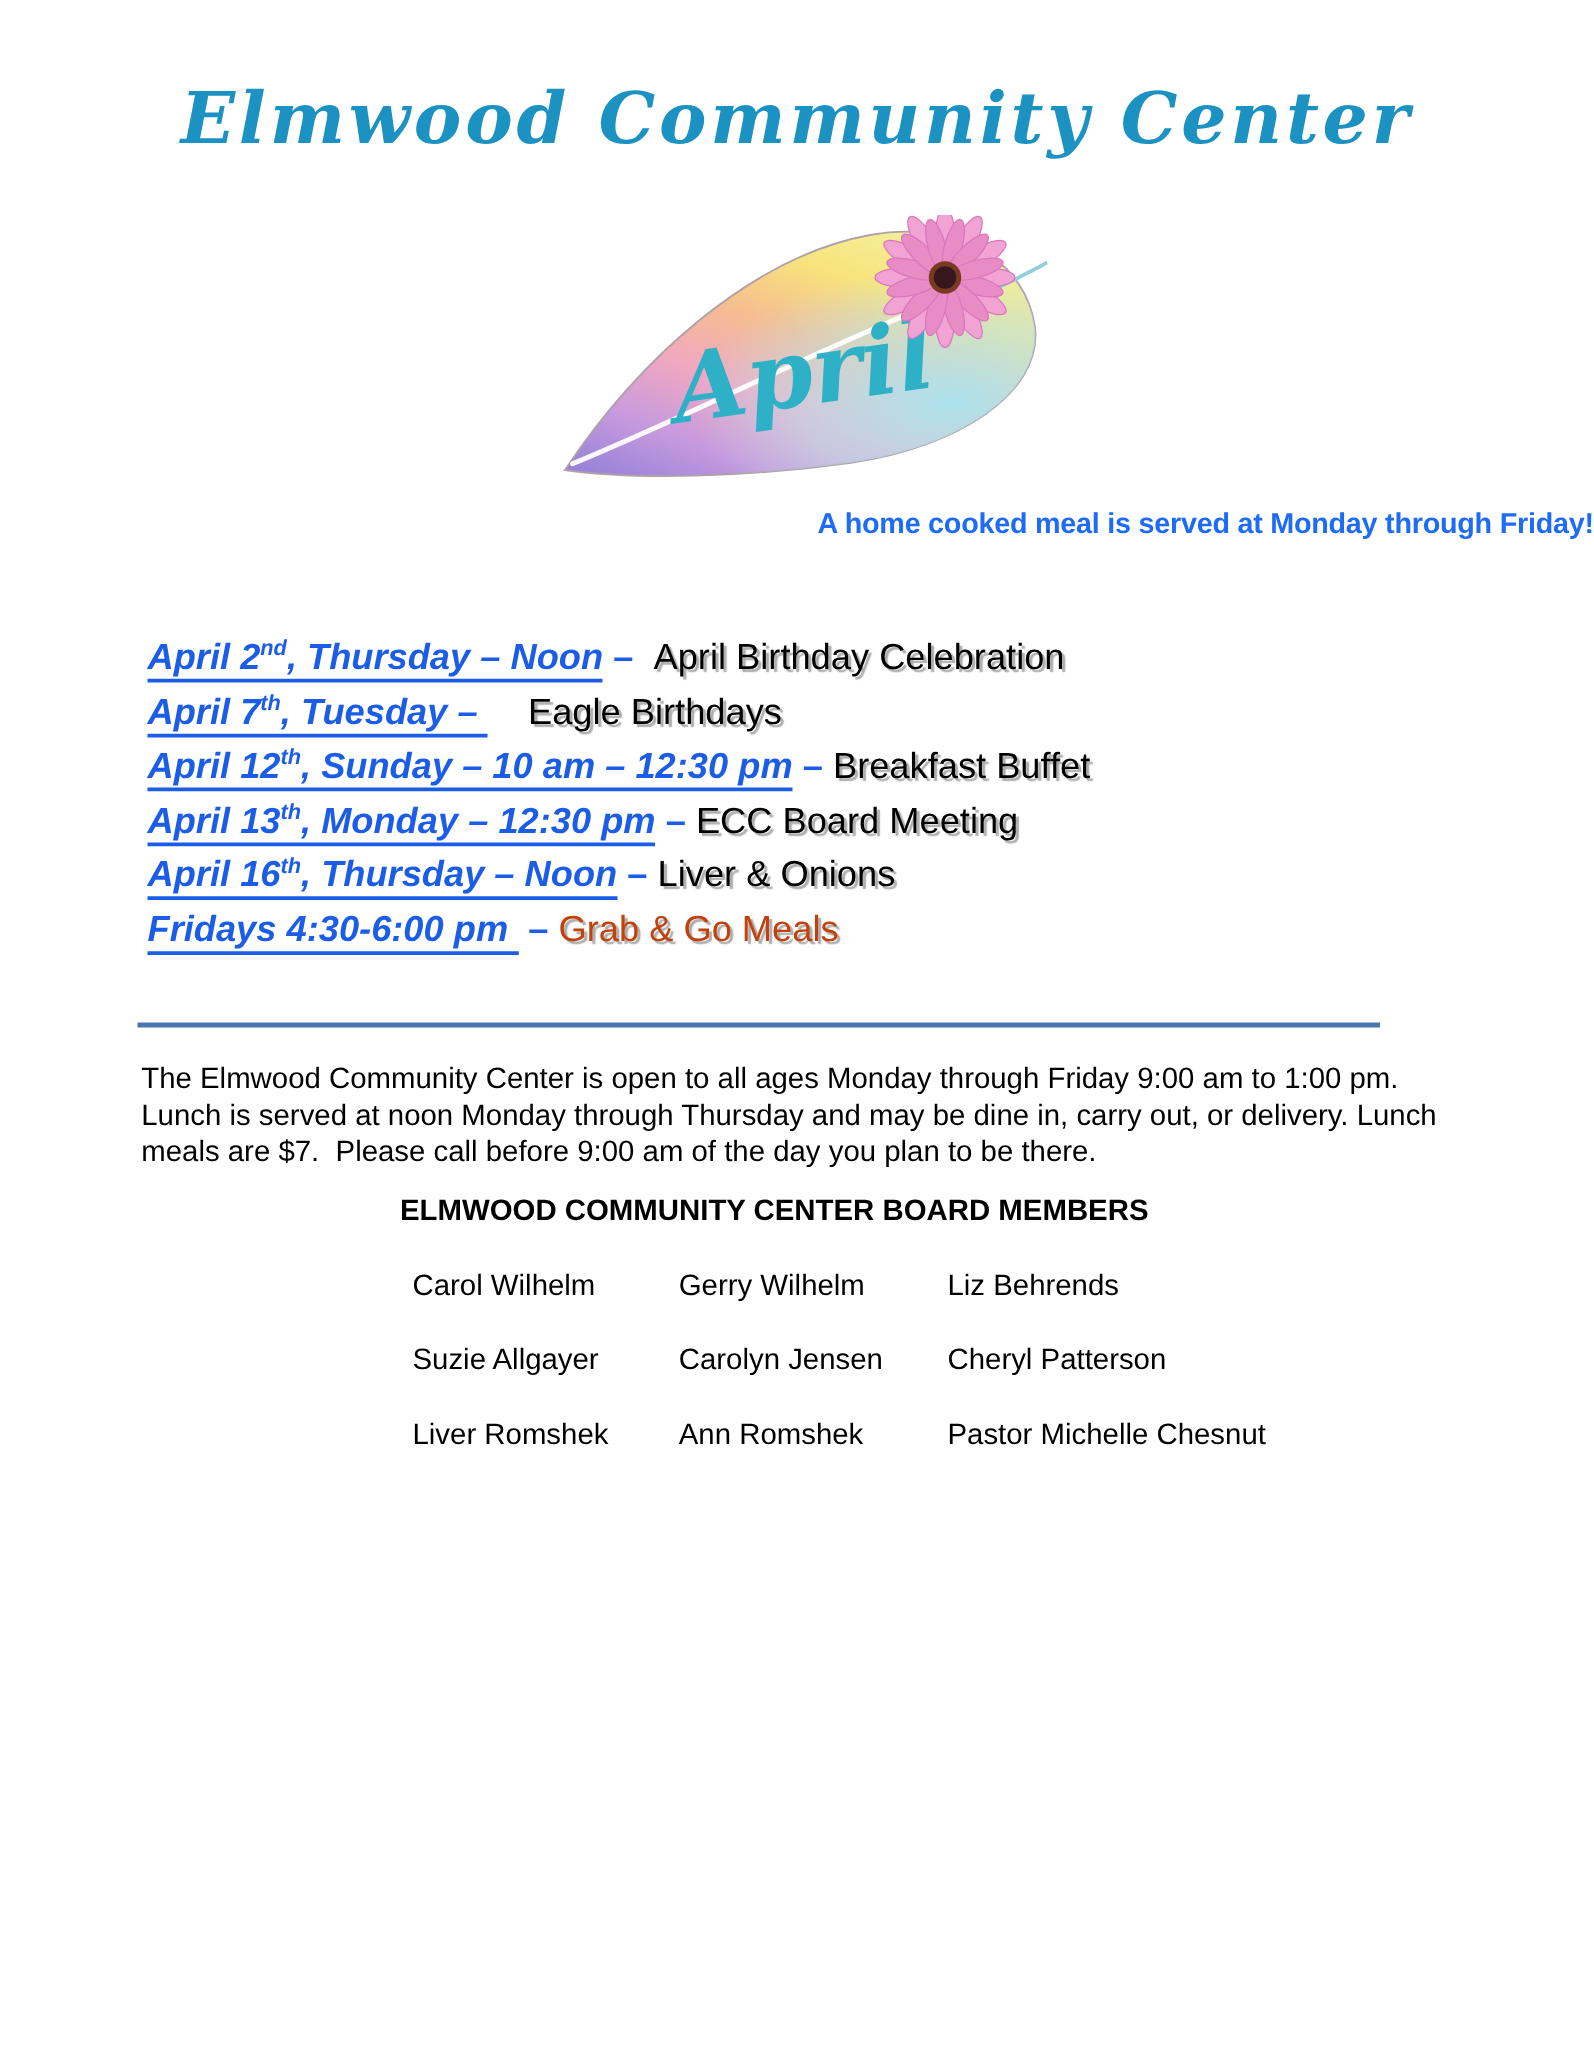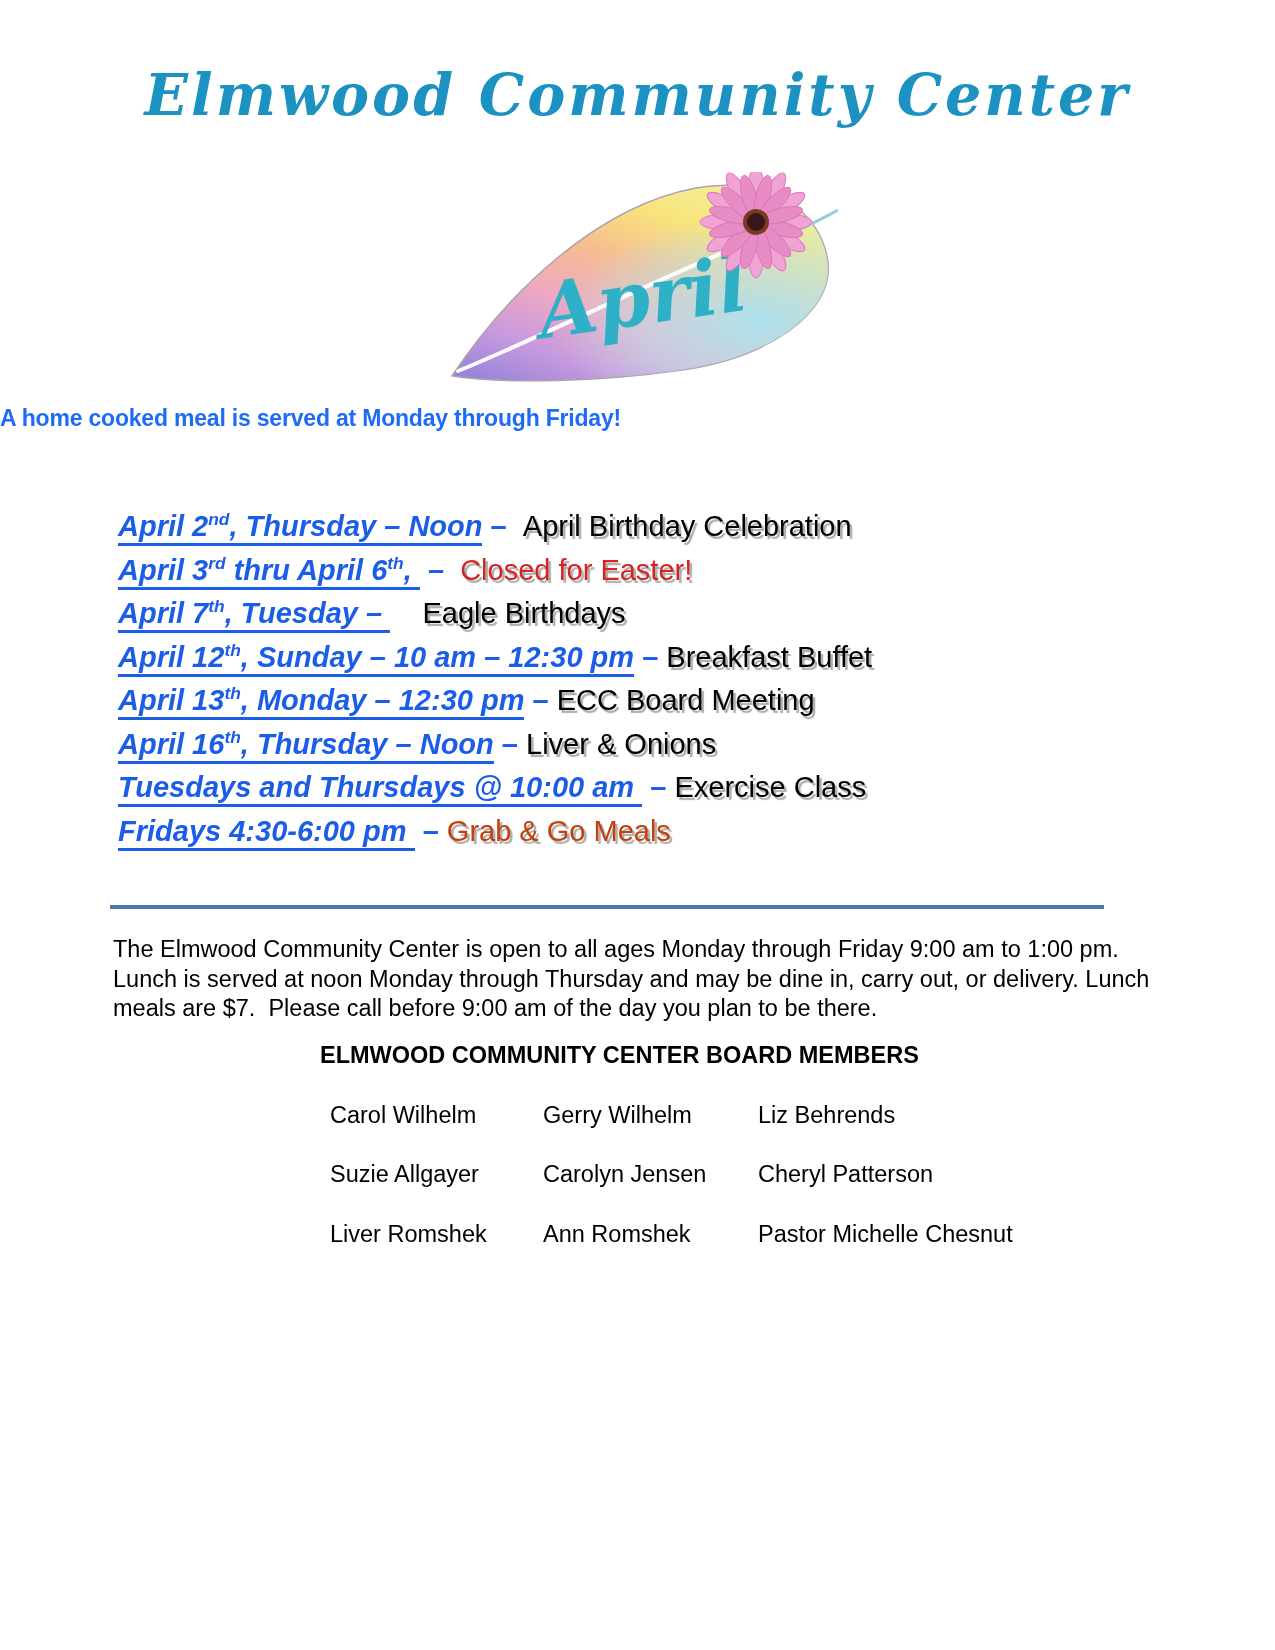--- a/index.html
+++ b/index.html
@@ -7,21 +7,21 @@
     width:1275px;height:1650px;background:#ffffff;overflow:hidden;
     font-family:"Liberation Sans",sans-serif;color:#000;
   }
   .title{
     margin:0;padding-top:58px;text-align:center;
     font-family:"DejaVu Serif",serif;font-style:italic;font-weight:bold;
     font-size:57px;line-height:74px;letter-spacing:3px;color:var(--c-title);
   }
   .leaf-wrap{width:400px;height:215px;margin:40px auto 0;position:relative;}
   .tagline{
-    margin-top:17px;text-align:left;font-size:23px;font-weight:bold;
+    margin-top:17px;text-align:right;font-size:23px;font-weight:bold;
     letter-spacing:-0.2px;line-height:29px;color:var(--c-tagline);
   }
   .events{margin:72px 0 0 118px;}
   .event-line{font-size:29px;line-height:43.5px;height:43.5px;white-space:nowrap;}
   .event-date{
     color:var(--c-event_blue);font-weight:bold;font-style:italic;
     border-bottom:3px solid var(--c-event_blue);padding-bottom:1px;
   }
   .event-date sup{font-size:0.6em;line-height:0;}
   .event-sep{color:var(--c-event_blue);font-weight:bold;}
@@ -93,26 +93,24 @@
         <circle cx="318" cy="50" r="13" fill="#7a3a22"></circle>
         <circle cx="318" cy="50" r="9" fill="#35171c"></circle>
       </g>
   </svg>
 </div>
 
 <div class="tagline">A home cooked meal is served at Monday through Friday!</div>
 
 <div class="events">
     <div class="event-line"><span class="event-date"><span>April 2</span><sup>nd</sup><span>, Thursday – Noon</span></span><span class="event-sep">&nbsp;–&nbsp;&nbsp;</span><span class="event-desc" style="color: #000000;">April Birthday Celebration</span></div>
-    <div class="event-line"><span class="event-date"><span>April 3</span><sup>rd</sup><span> thru April 6</span><sup>th</sup><span>,&nbsp;</span></span><span class="event-sep">&nbsp;–&nbsp;&nbsp;</span><span class="event-desc" style="color: rgb(212, 37, 37);">Closed for Easter!</span></div>
     <div class="event-line"><span class="event-date"><span>April 7</span><sup>th</sup><span>, Tuesday –&nbsp;</span></span><span class="event-sep">&nbsp;&nbsp;&nbsp;&nbsp;</span><span class="event-desc" style="color: rgb(0, 0, 0);">Eagle Birthdays</span></div>
     <div class="event-line"><span class="event-date"><span>April 12</span><sup>th</sup><span>, Sunday – 10 am – 12:30 pm</span></span><span class="event-sep">&nbsp;–&nbsp;</span><span class="event-desc" style="color: rgb(0, 0, 0);">Breakfast Buffet</span></div>
     <div class="event-line"><span class="event-date"><span>April 13</span><sup>th</sup><span>, Monday – 12:30 pm</span></span><span class="event-sep">&nbsp;–&nbsp;</span><span class="event-desc" style="color: rgb(0, 0, 0);">ECC Board Meeting</span></div>
     <div class="event-line"><span class="event-date"><span>April 16</span><sup>th</sup><span>, Thursday – Noon</span></span><span class="event-sep">&nbsp;–&nbsp;</span><span class="event-desc" style="color: rgb(0, 0, 0);">Liver &amp; Onions</span></div>
-    <div class="event-line"><span class="event-date"><span>Tuesdays and Thursdays @ 10:00 am&nbsp;</span></span><span class="event-sep">&nbsp;–&nbsp;</span><span class="event-desc" style="color: rgb(0, 0, 0);">Exercise Class</span></div>
     <div class="event-line"><span class="event-date"><span>Fridays 4:30-6:00 pm&nbsp;</span></span><span class="event-sep">&nbsp;–&nbsp;</span><span class="event-desc" style="color: #c2410c;">Grab &amp; Go Meals</span></div>
   </div>
 
 <div class="divider"></div>
 
 <div class="info">The Elmwood Community Center is open to all ages Monday through Friday 9:00 am to 1:00 pm.  Lunch is served at noon Monday through Thursday and may be dine in, carry out, or delivery. Lunch meals are $7.  Please call before 9:00 am of the day you plan to be there.</div>
 
 <div>
   <div class="board-heading">ELMWOOD COMMUNITY CENTER BOARD MEMBERS</div>
   <div class="board-grid">

